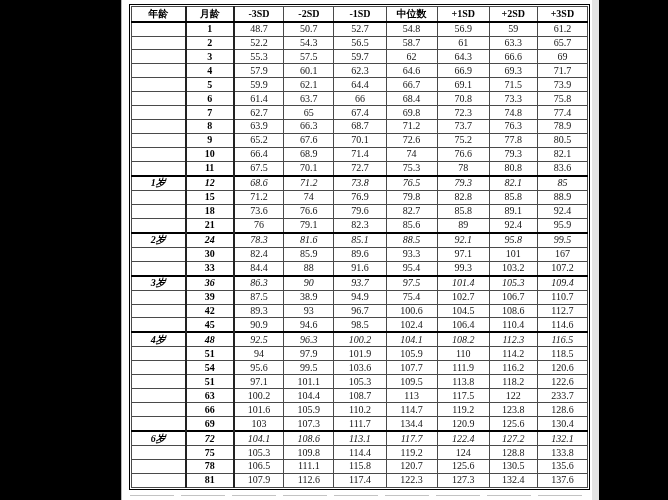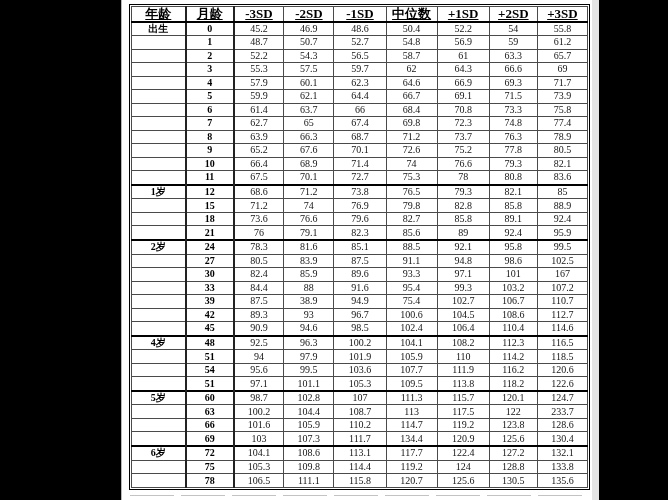--- a/index.html
+++ b/index.html
@@ -45,29 +45,28 @@
     vertical-align:middle;
     padding:0;
     font-size:10px;
     line-height:1;
     color:#141414;
     overflow:hidden;
     white-space:nowrap;
   }
   thead tr{height:15px;}
   th{
-    font-size:13px;
+    font-size:10px;
     font-weight:bold;
     color:#000;
     border-bottom:2px solid #000;
-    text-decoration:underline;
   }
   th.sep, td.age-cell, td.month-cell{border-right:2px solid #222;}
   td.age-cell, td.month-cell{font-weight:bold;color:#000;}
-  tr.year-start td{border-top:2px solid #000;}
+  tr.year-start td{border-top:2px solid #000;font-style:italic;}
   .ghost-line{
     position:absolute;
     left:8px;top:495px;
     width:457px;height:1px;
     background:repeating-linear-gradient(90deg,#c3c3c3 0 44px,transparent 44px 51px);
   }
 </style>
 </head>
 <body>
 
@@ -93,31 +92,20 @@
           <th>-2SD</th>
           <th>-1SD</th>
           <th>中位数</th>
           <th>+1SD</th>
           <th>+2SD</th>
           <th>+3SD</th>
         </tr>
       </thead>
       <tbody>
           <tr>
-            <td class="age-cell">出生</td>
-            <td class="month-cell">0</td>
-            <td class="value-cell">45.2</td>
-            <td class="value-cell">46.9</td>
-            <td class="value-cell">48.6</td>
-            <td class="value-cell">50.4</td>
-            <td class="value-cell">52.2</td>
-            <td class="value-cell">54</td>
-            <td class="value-cell">55.8</td>
-          </tr>
-          <tr>
             <td class="age-cell"></td>
             <td class="month-cell">1</td>
             <td class="value-cell">48.7</td>
             <td class="value-cell">50.7</td>
             <td class="value-cell">52.7</td>
             <td class="value-cell">54.8</td>
             <td class="value-cell">56.9</td>
             <td class="value-cell">59</td>
             <td class="value-cell">61.2</td>
           </tr>
@@ -281,50 +269,50 @@
             <td class="value-cell">78.3</td>
             <td class="value-cell">81.6</td>
             <td class="value-cell">85.1</td>
             <td class="value-cell">88.5</td>
             <td class="value-cell">92.1</td>
             <td class="value-cell">95.8</td>
             <td class="value-cell">99.5</td>
           </tr>
           <tr>
             <td class="age-cell"></td>
-            <td class="month-cell">27</td>
-            <td class="value-cell">80.5</td>
-            <td class="value-cell">83.9</td>
-            <td class="value-cell">87.5</td>
-            <td class="value-cell">91.1</td>
-            <td class="value-cell">94.8</td>
-            <td class="value-cell">98.6</td>
-            <td class="value-cell">102.5</td>
-          </tr>
-          <tr>
-            <td class="age-cell"></td>
             <td class="month-cell">30</td>
             <td class="value-cell">82.4</td>
             <td class="value-cell">85.9</td>
             <td class="value-cell">89.6</td>
             <td class="value-cell">93.3</td>
             <td class="value-cell">97.1</td>
             <td class="value-cell">101</td>
             <td class="value-cell">167</td>
           </tr>
           <tr>
             <td class="age-cell"></td>
             <td class="month-cell">33</td>
             <td class="value-cell">84.4</td>
             <td class="value-cell">88</td>
             <td class="value-cell">91.6</td>
             <td class="value-cell">95.4</td>
             <td class="value-cell">99.3</td>
             <td class="value-cell">103.2</td>
             <td class="value-cell">107.2</td>
+          </tr>
+          <tr class="year-start">
+            <td class="age-cell">3岁</td>
+            <td class="month-cell">36</td>
+            <td class="value-cell">86.3</td>
+            <td class="value-cell">90</td>
+            <td class="value-cell">93.7</td>
+            <td class="value-cell">97.5</td>
+            <td class="value-cell">101.4</td>
+            <td class="value-cell">105.3</td>
+            <td class="value-cell">109.4</td>
           </tr>
           <tr>
             <td class="age-cell"></td>
             <td class="month-cell">39</td>
             <td class="value-cell">87.5</td>
             <td class="value-cell">38.9</td>
             <td class="value-cell">94.9</td>
             <td class="value-cell">75.4</td>
             <td class="value-cell">102.7</td>
             <td class="value-cell">106.7</td>
@@ -389,31 +377,20 @@
             <td class="age-cell"></td>
             <td class="month-cell">51</td>
             <td class="value-cell">97.1</td>
             <td class="value-cell">101.1</td>
             <td class="value-cell">105.3</td>
             <td class="value-cell">109.5</td>
             <td class="value-cell">113.8</td>
             <td class="value-cell">118.2</td>
             <td class="value-cell">122.6</td>
           </tr>
-          <tr class="year-start">
-            <td class="age-cell">5岁</td>
-            <td class="month-cell">60</td>
-            <td class="value-cell">98.7</td>
-            <td class="value-cell">102.8</td>
-            <td class="value-cell">107</td>
-            <td class="value-cell">111.3</td>
-            <td class="value-cell">115.7</td>
-            <td class="value-cell">120.1</td>
-            <td class="value-cell">124.7</td>
-          </tr>
           <tr>
             <td class="age-cell"></td>
             <td class="month-cell">63</td>
             <td class="value-cell">100.2</td>
             <td class="value-cell">104.4</td>
             <td class="value-cell">108.7</td>
             <td class="value-cell">113</td>
             <td class="value-cell">117.5</td>
             <td class="value-cell">122</td>
             <td class="value-cell">233.7</td>
@@ -466,18 +443,29 @@
             <td class="age-cell"></td>
             <td class="month-cell">78</td>
             <td class="value-cell">106.5</td>
             <td class="value-cell">111.1</td>
             <td class="value-cell">115.8</td>
             <td class="value-cell">120.7</td>
             <td class="value-cell">125.6</td>
             <td class="value-cell">130.5</td>
             <td class="value-cell">135.6</td>
           </tr>
+          <tr>
+            <td class="age-cell"></td>
+            <td class="month-cell">81</td>
+            <td class="value-cell">107.9</td>
+            <td class="value-cell">112.6</td>
+            <td class="value-cell">117.4</td>
+            <td class="value-cell">122.3</td>
+            <td class="value-cell">127.3</td>
+            <td class="value-cell">132.4</td>
+            <td class="value-cell">137.6</td>
+          </tr>
         </tbody>
     </table>
   </div>
   <div class="ghost-line"></div>
   <div class="page-edge-right"></div>
 </div>
 
 </body></html>

